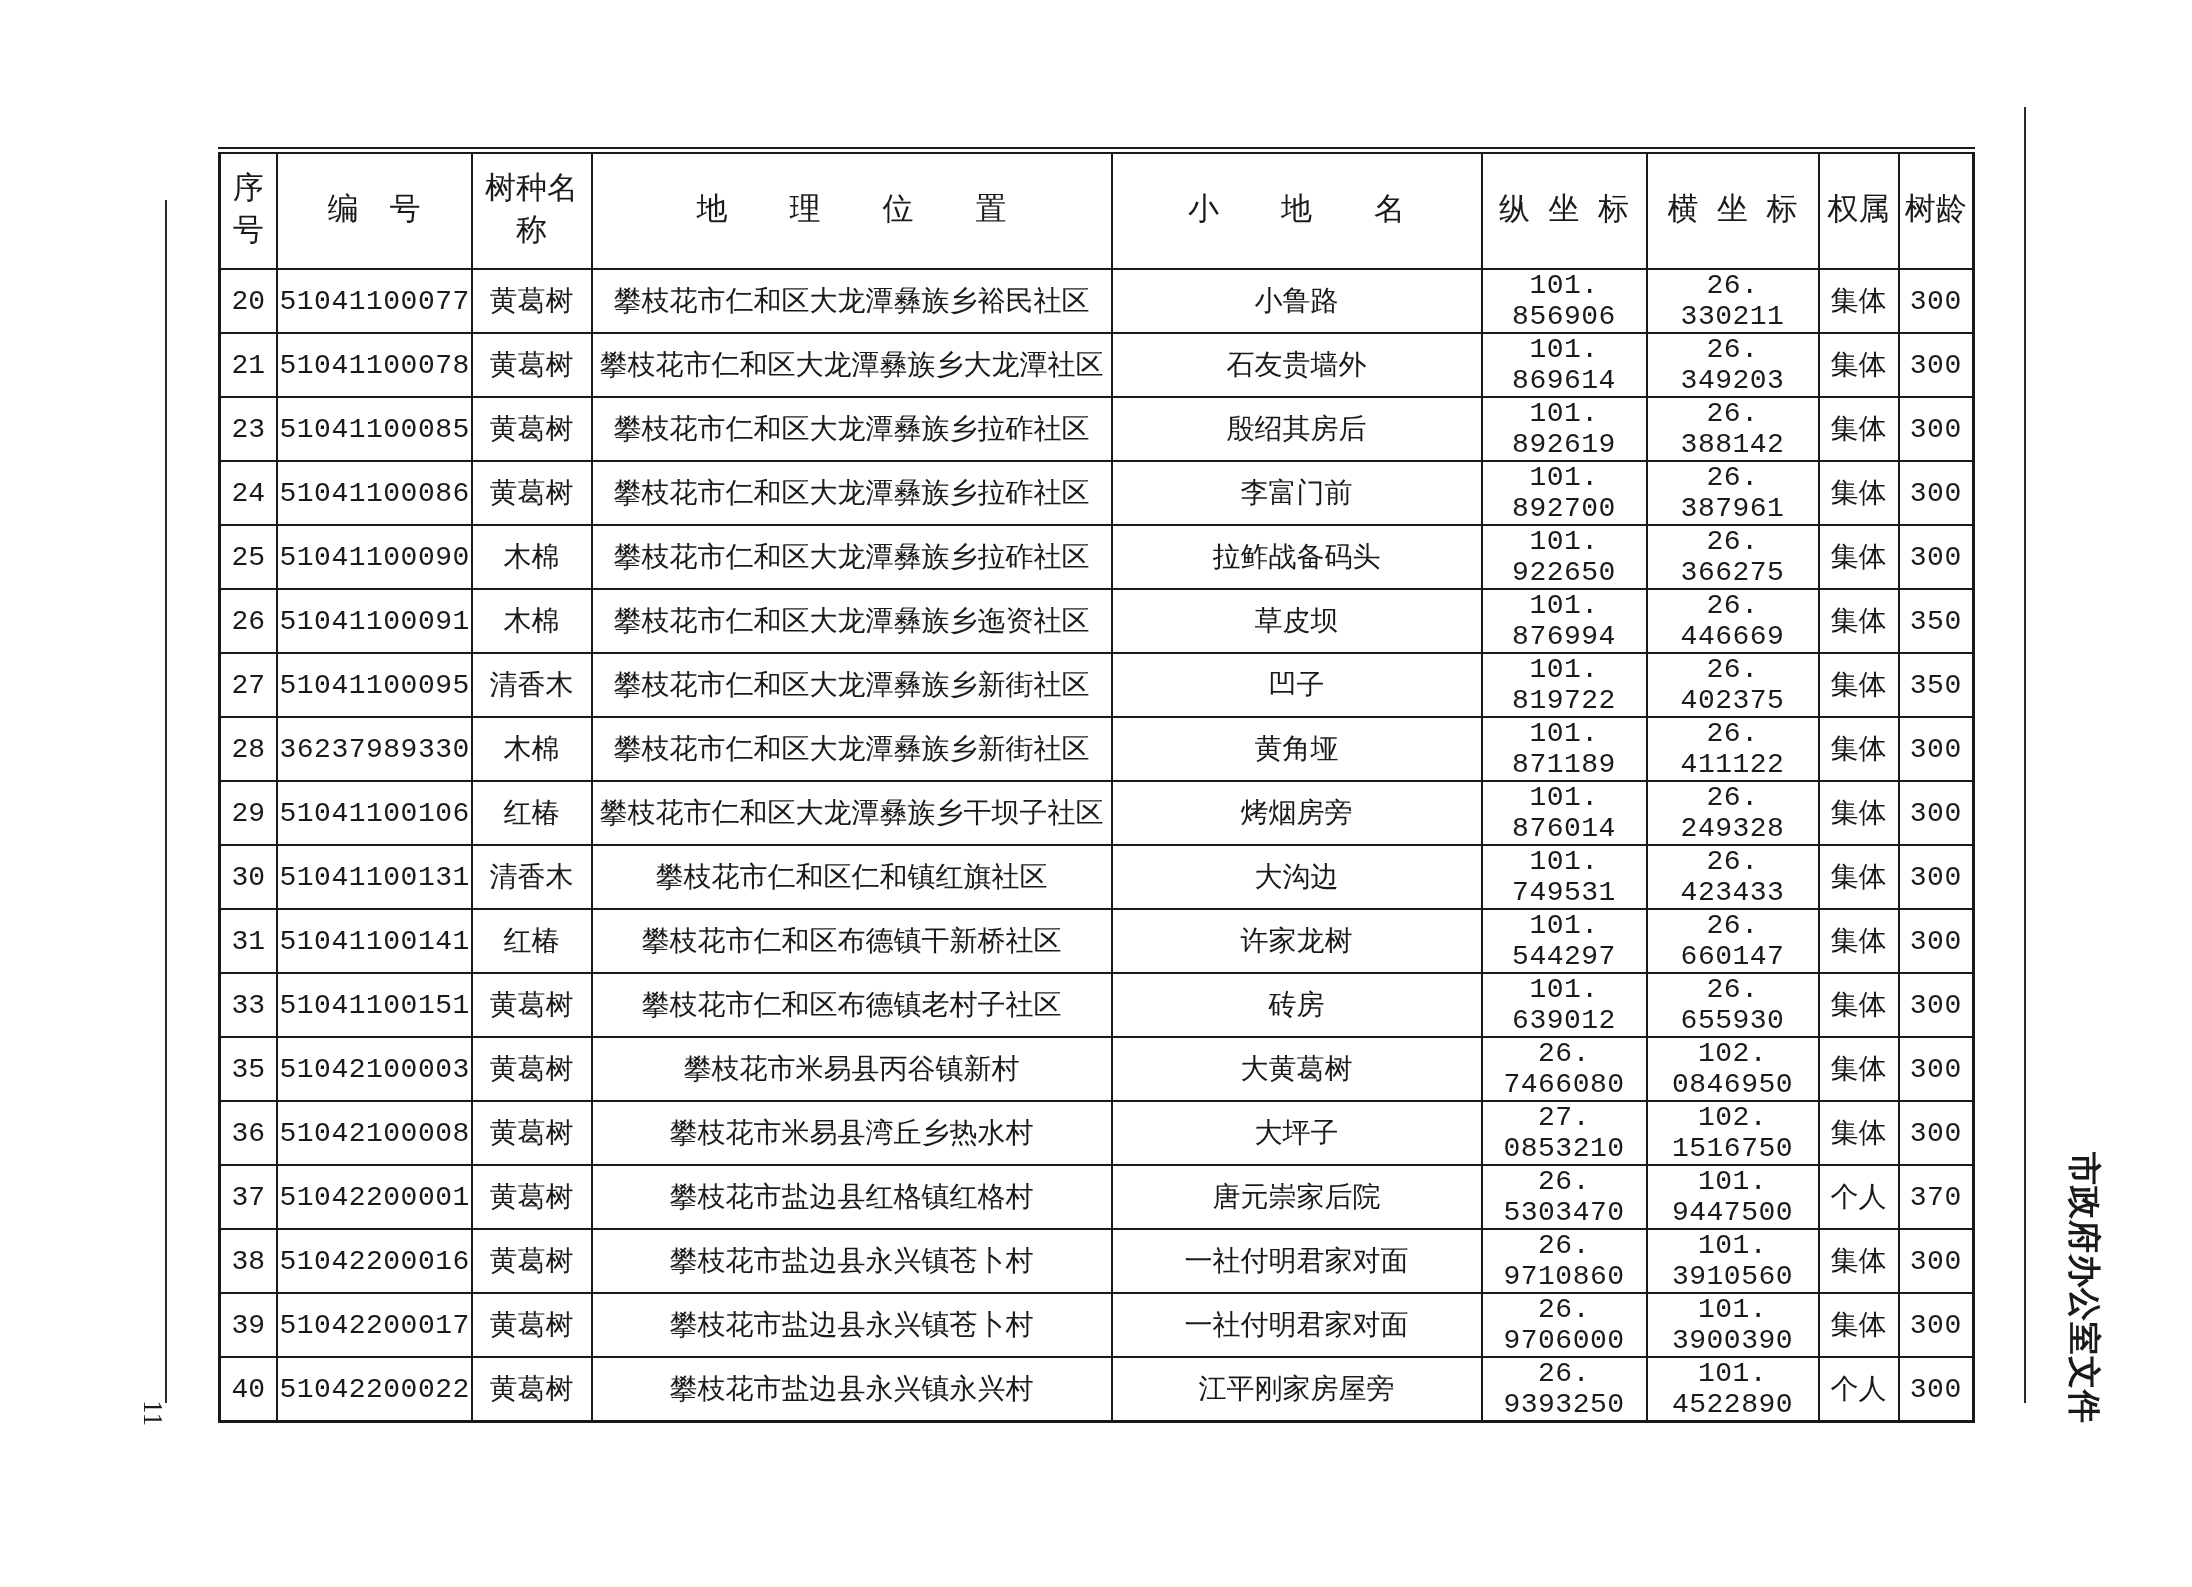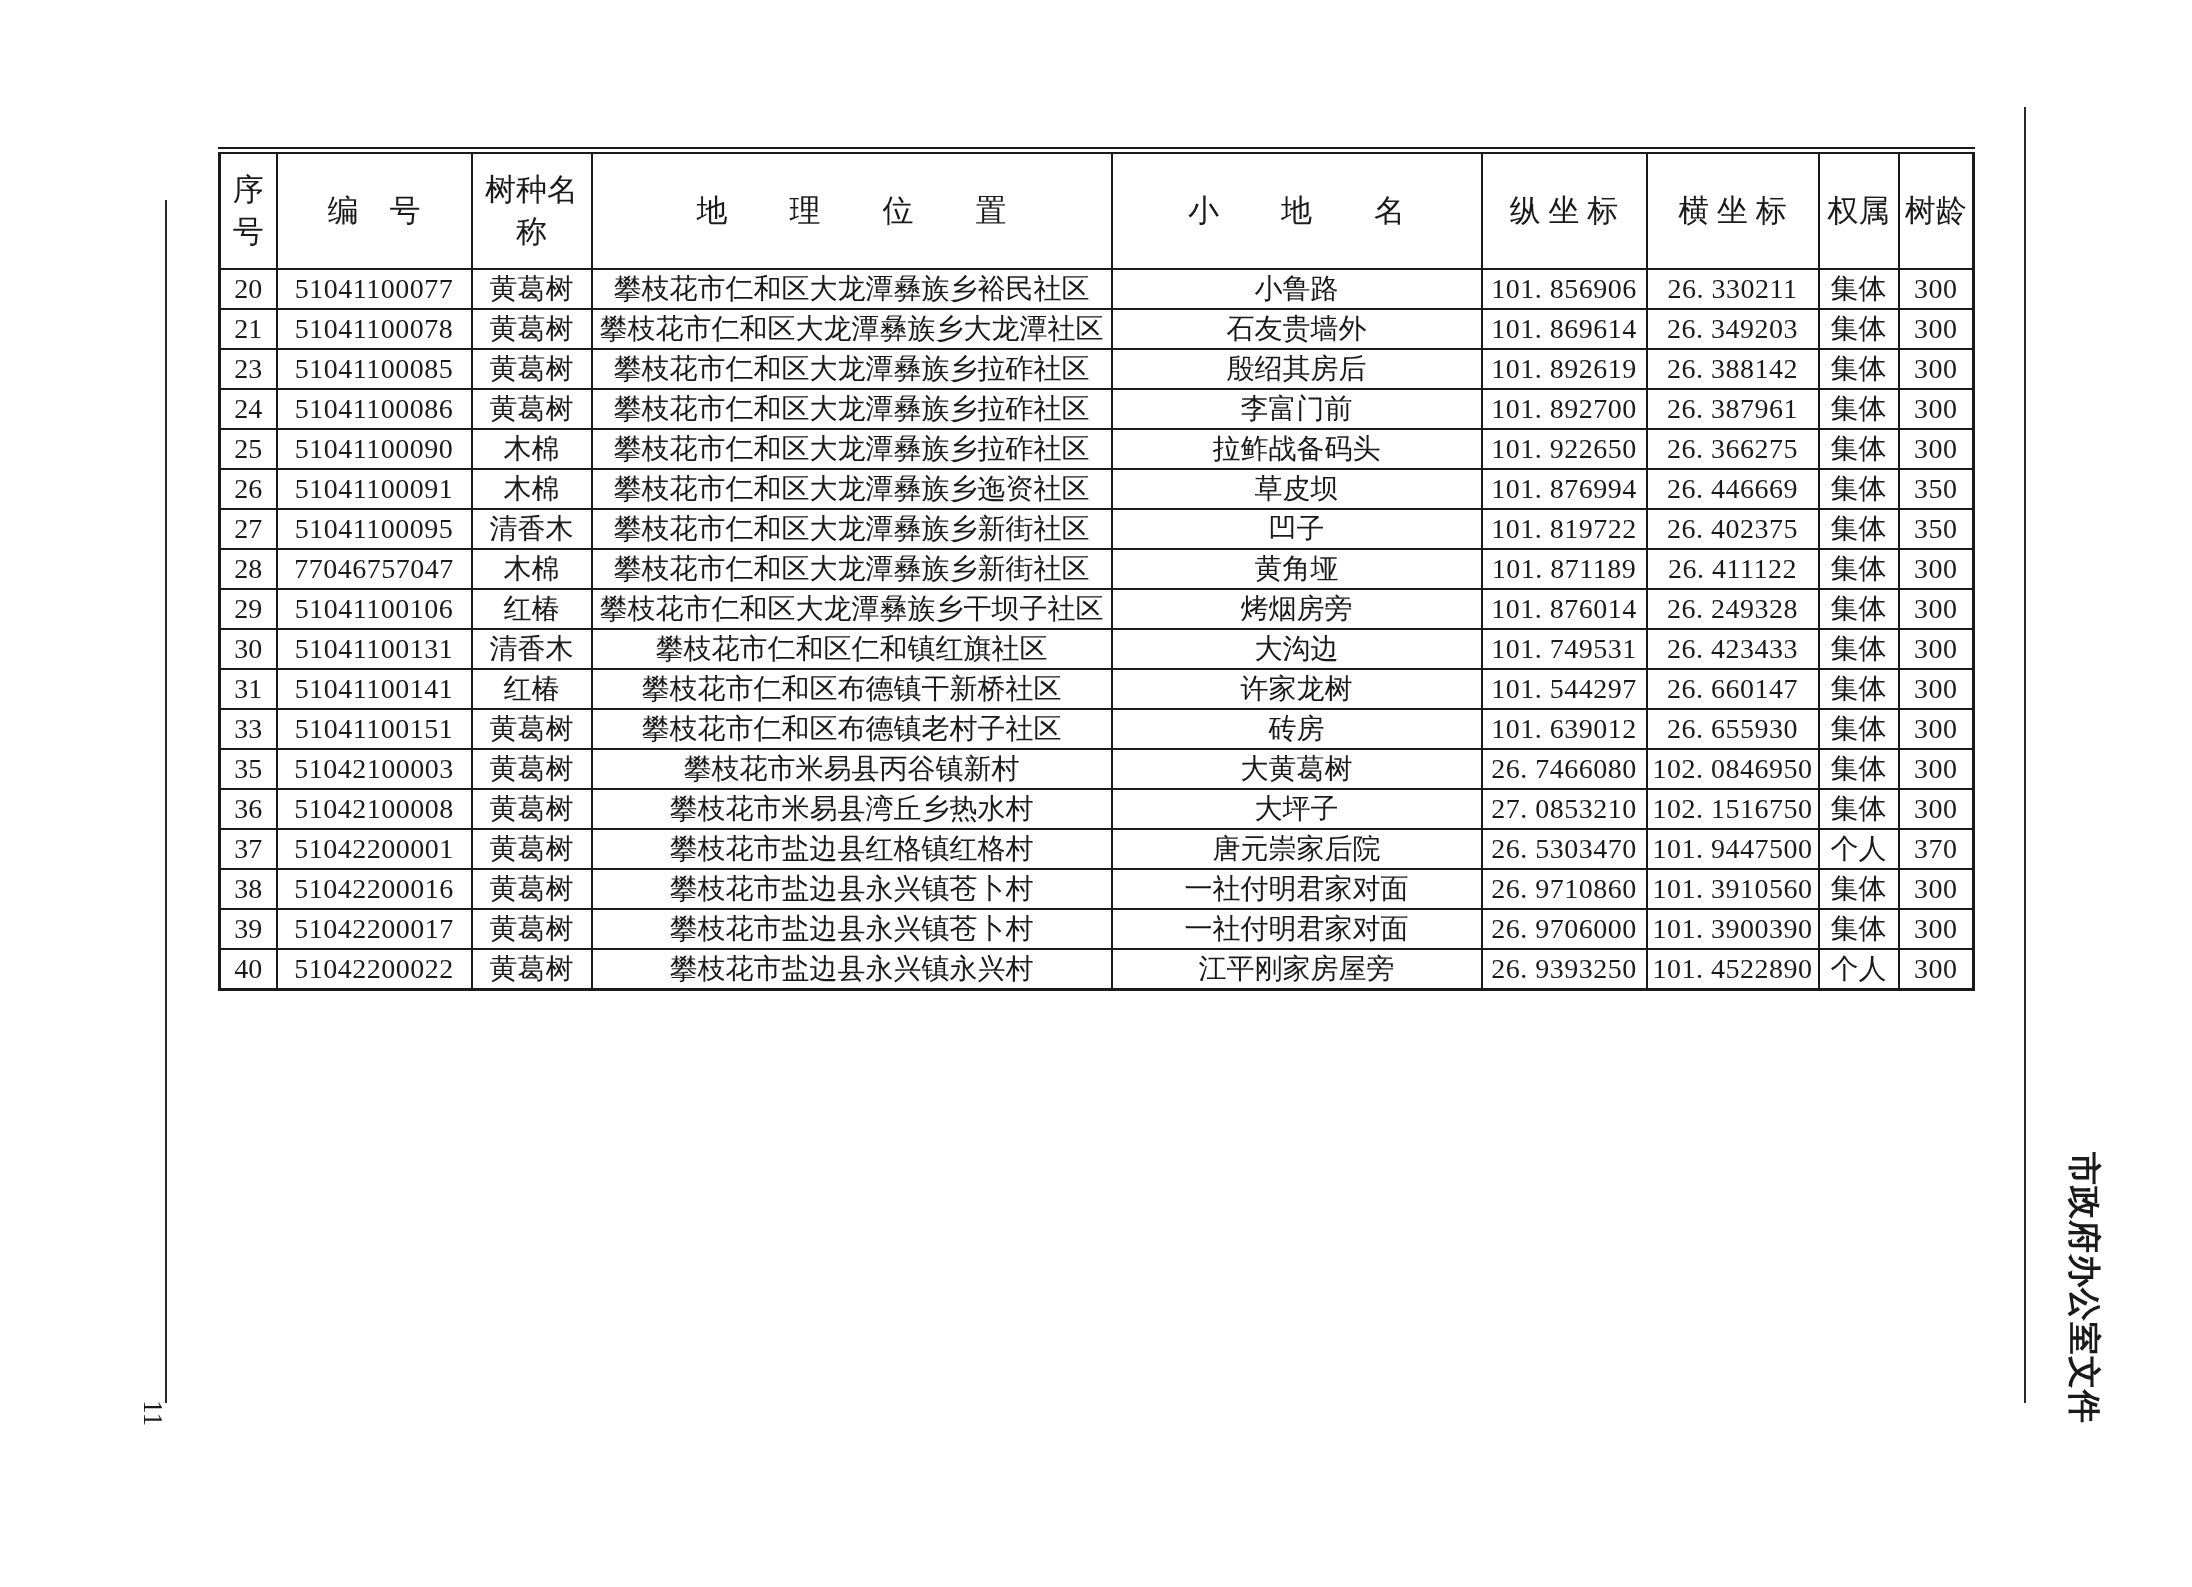--- a/index.html
+++ b/index.html
@@ -26,21 +26,21 @@
     transform:rotate(90deg);transform-origin:0 0;
     font-size:27px;white-space:nowrap;
   }
   
   table.trees{
     position:absolute;left:218px;top:147px;
     width:1754px;
     border-collapse:collapse;
     table-layout:fixed;
   }
-  table.trees{border:3px solid #1a1a1a;border-top:7px double #1a1a1a;}
+  table.trees{border:3px solid #1a1a1a;border-top:7px double #1a1a1a;font-family:Liberation Mono, monospace;}
   table.trees th,table.trees td{
     border:2px solid #1a1a1a;
     text-align:center;vertical-align:middle;
     padding:0 2px;
     font-size:28px;
     overflow:hidden;
     font-weight:normal;
   }
   table.trees thead th{height:114px;font-size:31px;line-height:1.35;}
   table.trees tbody tr{height:37px;}
@@ -165,21 +165,21 @@
           <td class="cell-species">清香木</td>
           <td class="cell-location">攀枝花市仁和区大龙潭彝族乡新街社区</td>
           <td class="cell-place-name">凹子</td>
           <td class="cell-y-coordinate">101. 819722</td>
           <td class="cell-x-coordinate">26. 402375</td>
           <td class="cell-ownership">集体</td>
           <td class="cell-age">350</td>
         </tr>
         <tr>
           <td class="cell-index">28</td>
-          <td class="cell-id">77046757047</td>
+          <td class="cell-id">36237989330</td>
           <td class="cell-species">木棉</td>
           <td class="cell-location">攀枝花市仁和区大龙潭彝族乡新街社区</td>
           <td class="cell-place-name">黄角垭</td>
           <td class="cell-y-coordinate">101. 871189</td>
           <td class="cell-x-coordinate">26. 411122</td>
           <td class="cell-ownership">集体</td>
           <td class="cell-age">300</td>
         </tr>
         <tr>
           <td class="cell-index">29</td>

